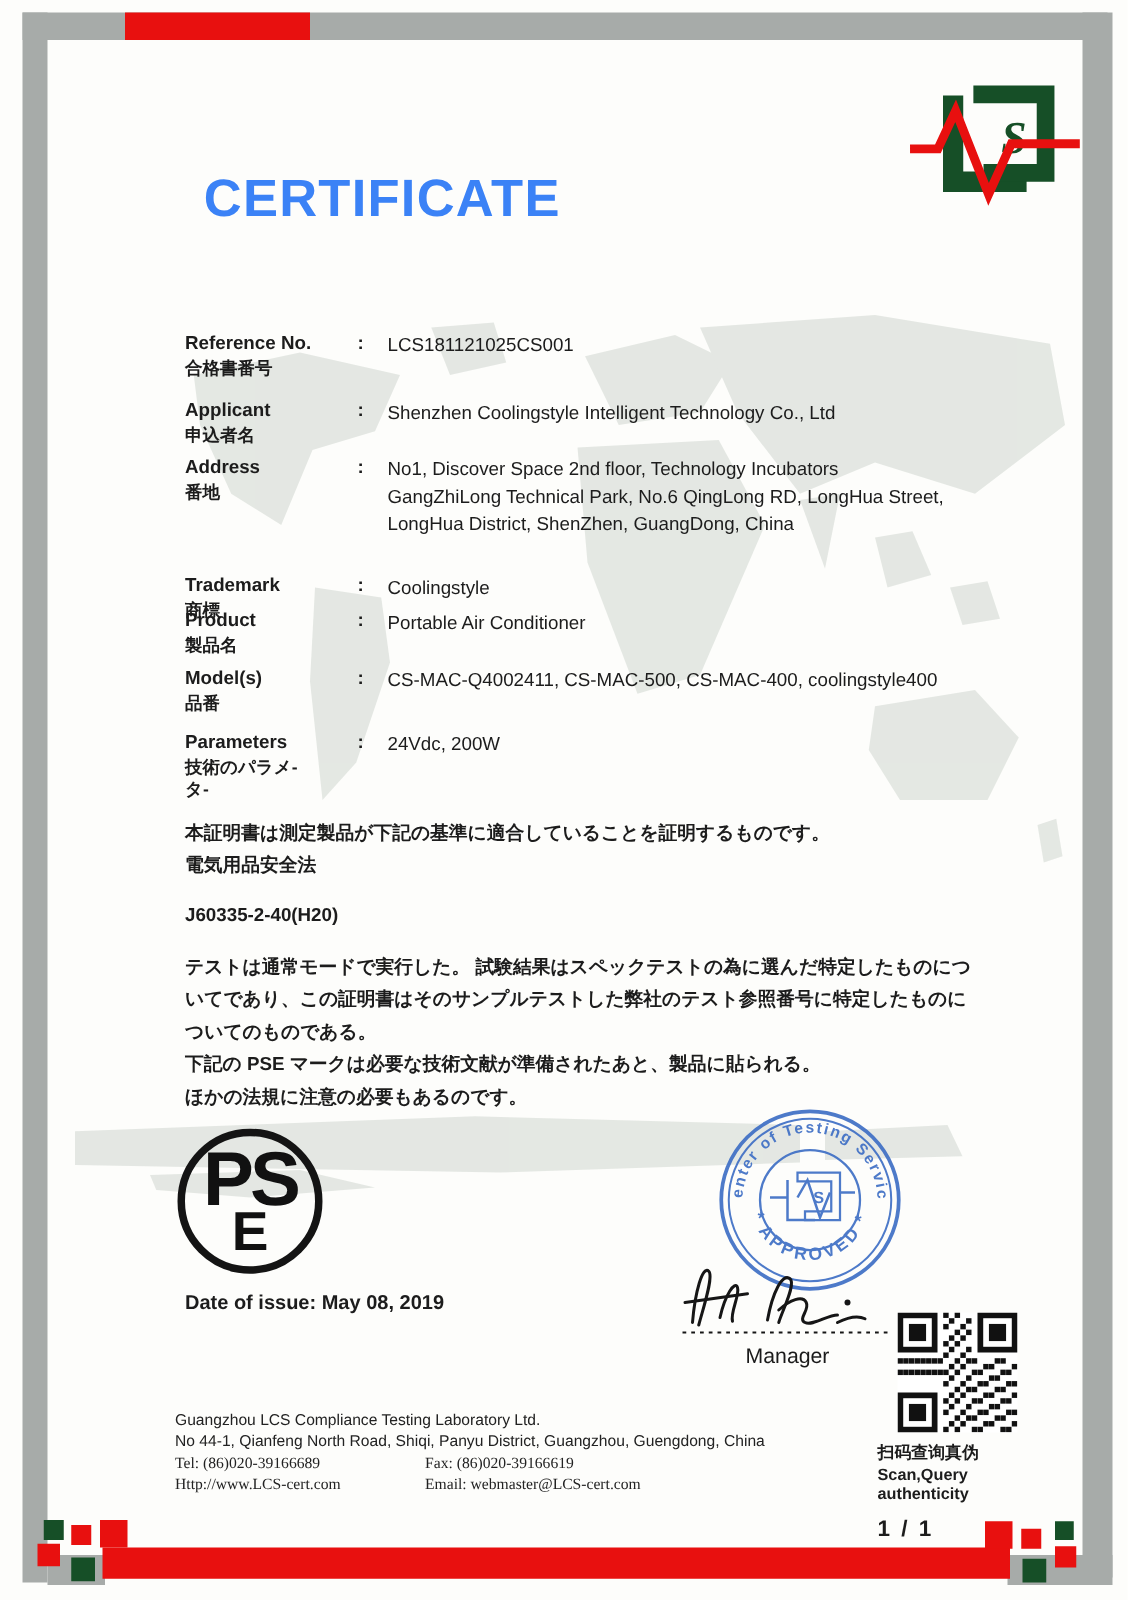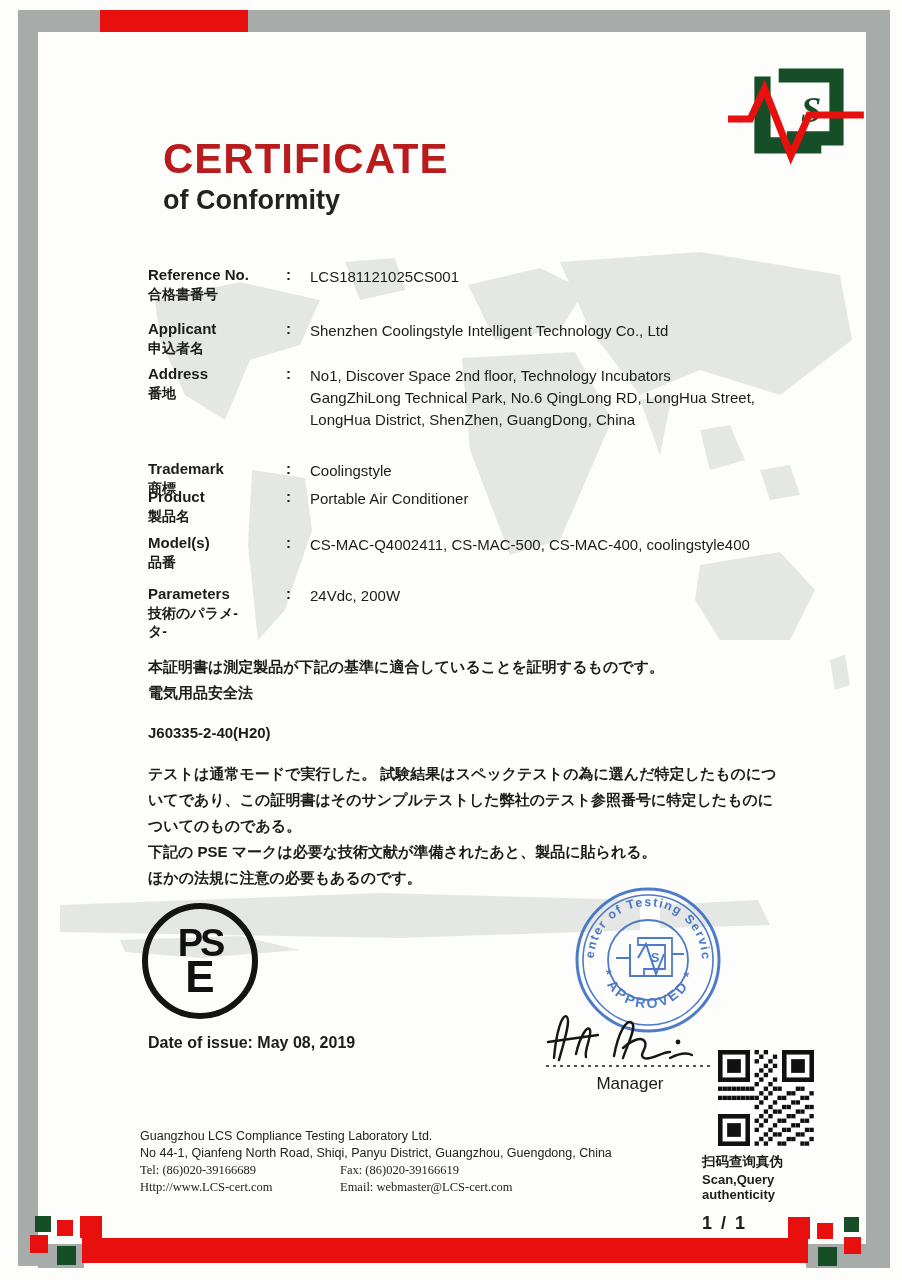--- a/index.html
+++ b/index.html
@@ -19,42 +19,42 @@
   .sq.red { background:#e8100f; }
   .sq.green { background:#164f27; }
 
   
   .map { position:absolute; left:0; top:0; z-index:0; }
 
   .content { position:absolute; left:0; top:0; width:902px; height:1280px; z-index:5; color:#1c1c1c; }
 
   
   .title { position:absolute; left:163px; top:135px; }
-  .title .main { font-size:42px; font-weight:bold; letter-spacing:1px; color:#b91c1c; }
+  .title .main { font-size:42px; font-weight:bold; letter-spacing:1px; color:#3b82f6; }
   .title .sub  { font-size:27px; font-weight:bold; margin-top:2px; color:#222; }
   .logo { position:absolute; left:726px; top:64px; }
 
   
   .row { position:absolute; left:148px; width:640px; display:flex; }
   .row .lbl { width:138px; font-size:15px; font-weight:bold; }
   .row .lbl .jp { font-size:14px; font-weight:600; margin-top:3px; white-space:pre-line; }
   .row .colon { width:24px; font-size:15px; font-weight:bold; }
   .row .val { flex:1; font-size:15px; font-weight:normal; line-height:22px; white-space:pre-line; }
 
   
   .statement { position:absolute; left:148px; top:654px; width:700px; font-size:15px; line-height:26px; }
   .statement .jp { font-weight:600; white-space:pre-line; }
   .statement .std1 { font-weight:bold; margin-top:2px; }
   .statement .std2 { font-weight:bold; margin-top:14px; }
   .paragraph { position:absolute; left:148px; top:761px; width:710px; font-size:15px; font-weight:600; line-height:26px; white-space:pre-line; }
 
   
   .pse { position:absolute; left:142px; top:903px; width:116px; height:116px; border:6px solid #141414;
          border-radius:50%; display:flex; flex-direction:column; align-items:center; justify-content:center; background:transparent; }
-  .pse .ps { font-size:38px; font-weight:900; letter-spacing:-3px; line-height:0.82; color:#111; }
+  .pse .ps { font-size:61px; font-weight:900; letter-spacing:-3px; line-height:0.82; color:#111; }
   .pse .e  { font-size:44px; font-weight:900; line-height:0.8; color:#111; margin-top:0px; }
 
   .date { position:absolute; left:148px; top:1034px; font-size:16px; font-weight:bold; }
 
   
   .stamp { position:absolute; left:568px; top:880px; opacity:0.92; }
   .sig { position:absolute; left:540px; top:1000px; }
   .sig .role { text-align:center; width:180px; font-size:17px; color:#1a1a1a; margin-top:-2px; }
 
   
@@ -119,21 +119,20 @@
       <svg width="150" height="102" viewBox="0 0 148 100">
         <path d="M28,12 h16 v60 h50 v16 h-66 z" fill="#164f27"></path>
         <path d="M52,4 H116 V80 H60 V66 H102 V18 H52 Z" fill="#164f27"></path>
         <text x="84" y="57" font-size="36" font-weight="bold" font-style="italic" fill="#164f27" text-anchor="middle" font-family="Liberation Serif, serif">S</text>
         <polyline points="2,54 24,54 38,24 64,90 82,50 136,50" fill="none" stroke="#e8100f" stroke-width="7"></polyline>
       </svg>
     </div>
 
     <div class="title">
       <div class="main">CERTIFICATE</div>
-      <div class="sub">of Conformity</div>
     </div>
 
     <div class="row" style="top:266px;">
       <div class="lbl"><span>Reference No.</span><div class="jp">合格書番号</div></div>
       <div class="colon">:</div>
       <div class="val">LCS181121025CS001</div>
     </div>
     <div class="row" style="top:320px;">
       <div class="lbl"><span>Applicant</span><div class="jp">申込者名</div></div>
       <div class="colon">:</div>

